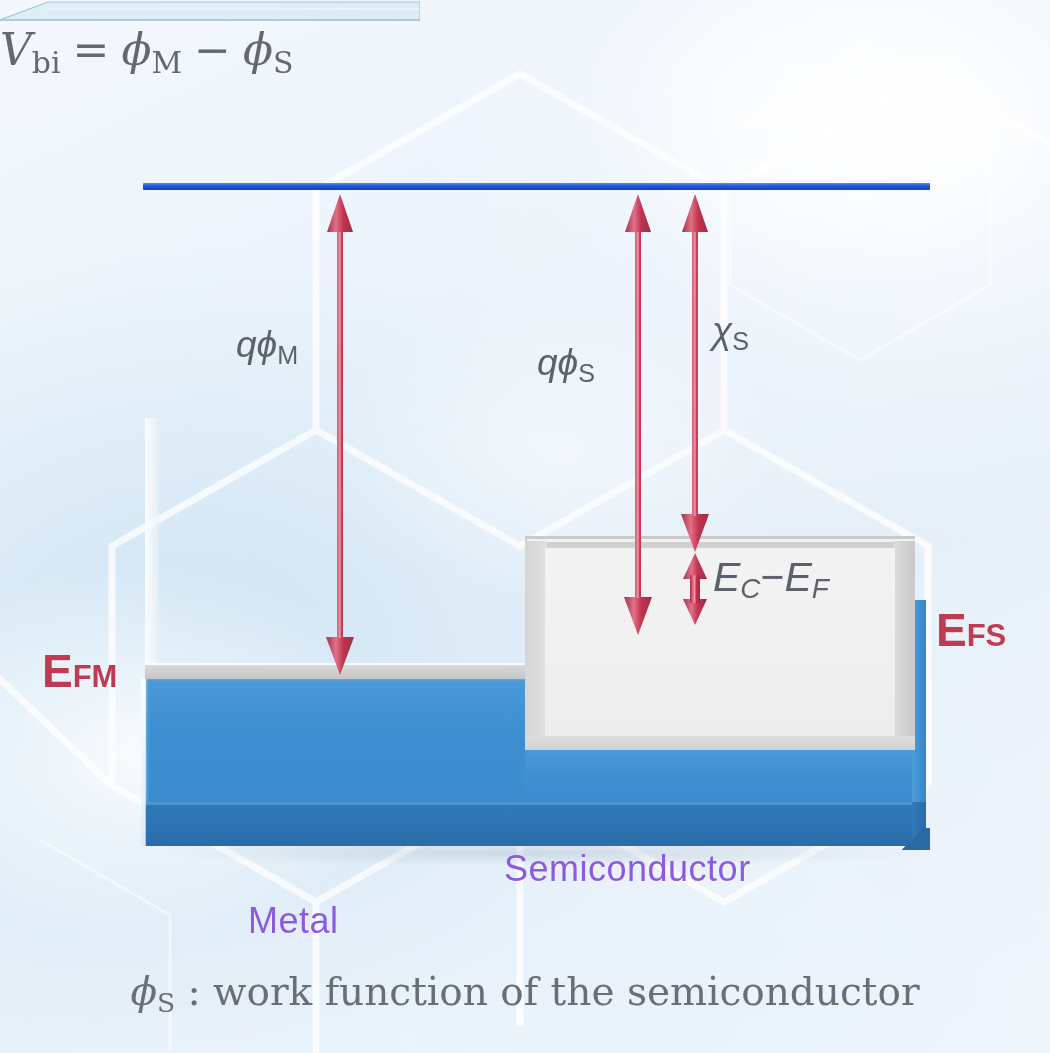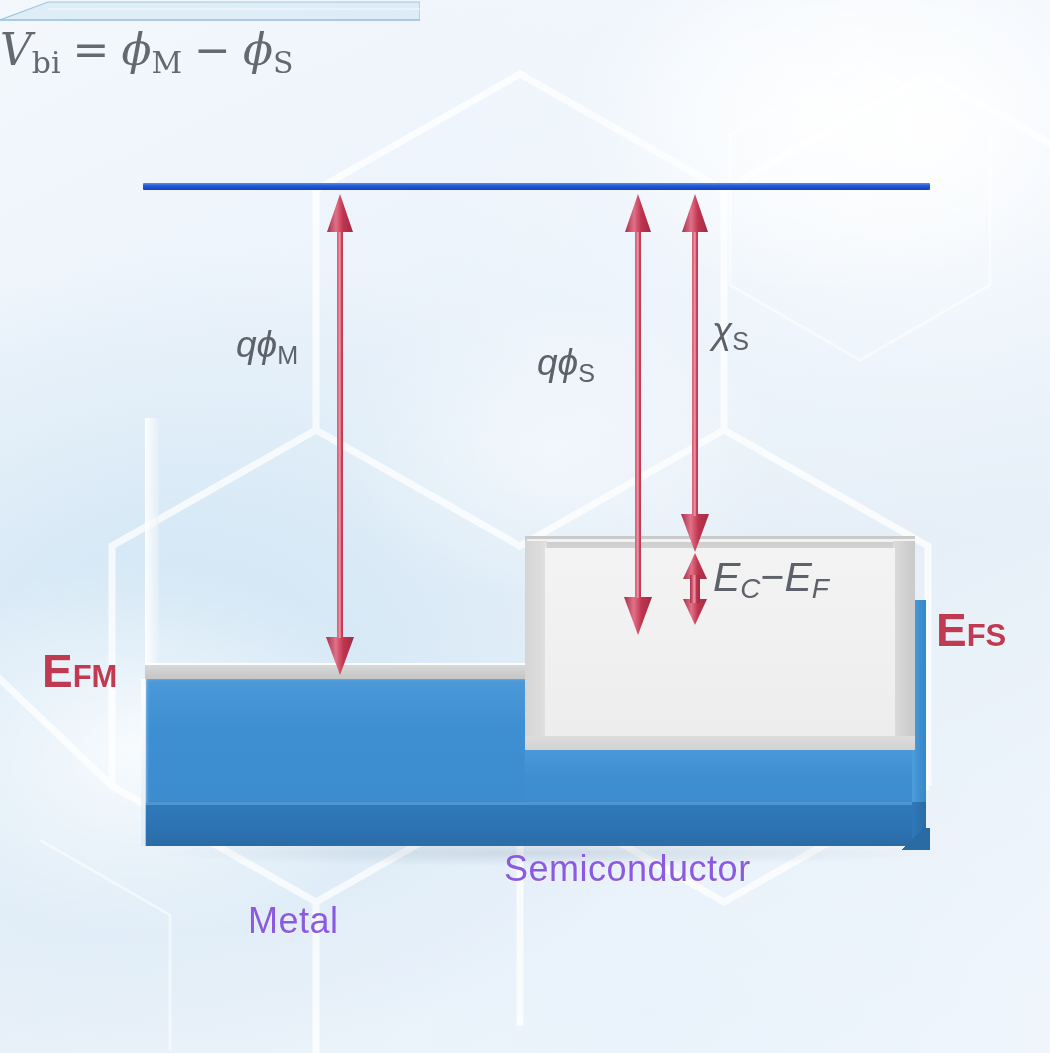--- a/index.html
+++ b/index.html
@@ -391,14 +391,18 @@
   <div class="fermi-label" style="left:42px; top:648px;text-align:right;">
     <span class="big">E</span><span class="small">FM</span>
   </div>
   <div class="fermi-label" style="left:936px; top:607px;">
     <span class="big">E</span><span class="small">FS</span>
   </div>
 
   <div class="material-label" style="left:248px; top:900px;">Metal</div>
   <div class="material-label" style="left:504px; top:848px;">Semiconductor</div>
 
+  <div id="caption" class="mathtext">
+    <span class="it">ϕ</span><span class="sub">S</span>
+    <span>: work function of the semiconductor</span>
+  </div>
 
 </div>
 
 </body></html>

